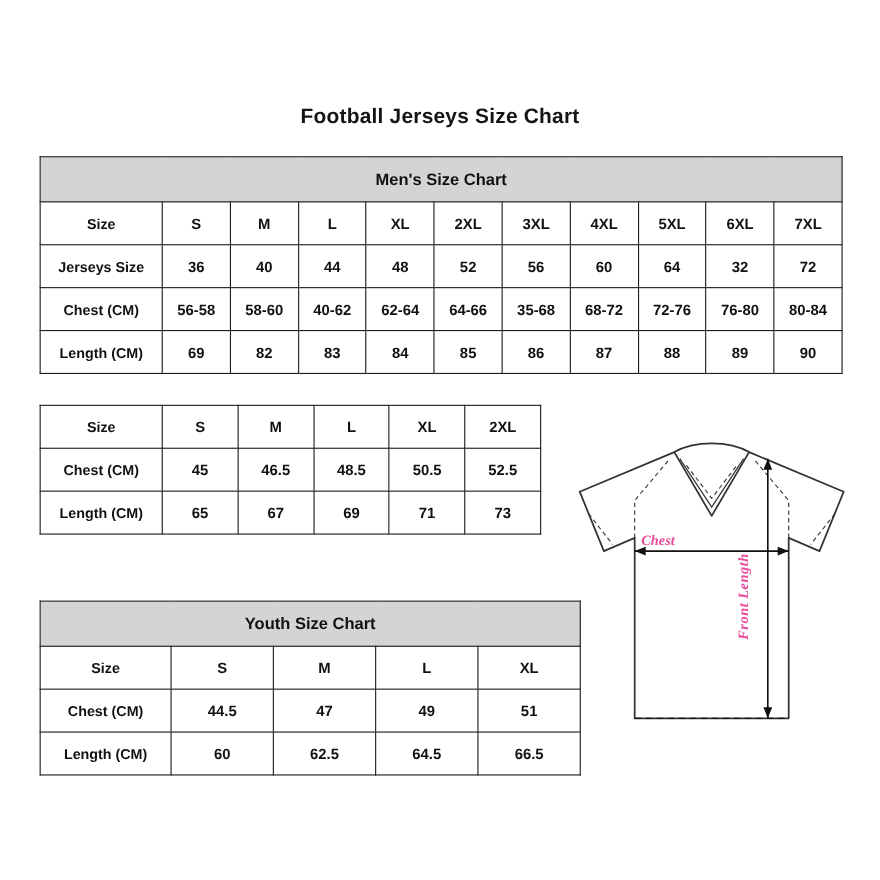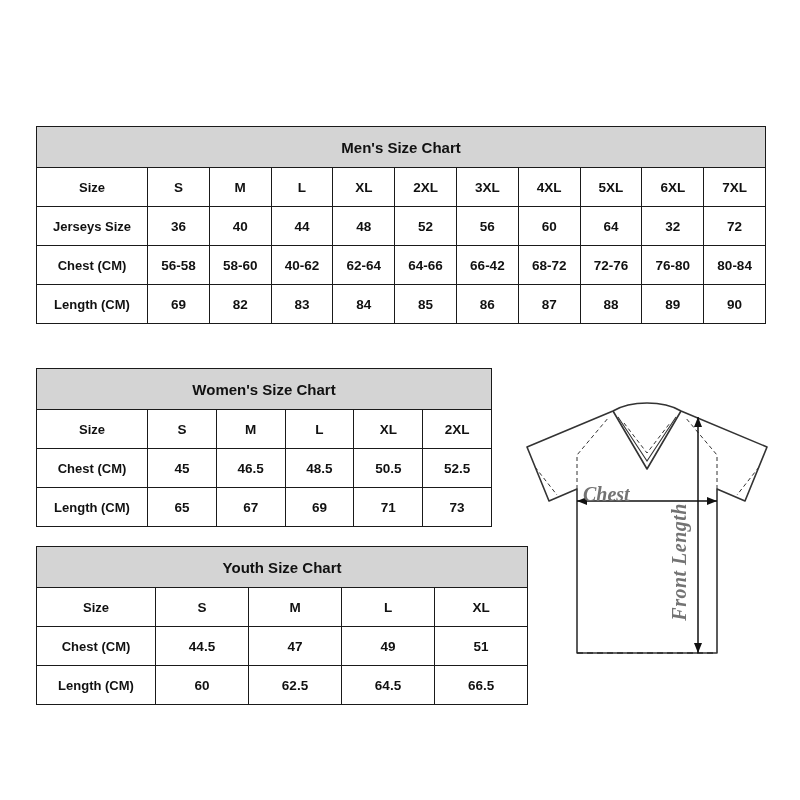--- a/index.html
+++ b/index.html
@@ -56,21 +56,21 @@
   }
   table.size-table td.label-cell {
     font-size: 13px;
     margin-top: 39px;
   }
 
   
   #mens-table-wrap {
     position: absolute;
     left: 36px;
-    top: 126px;
+    top: 142px;
     width: 729px;
   }
   #mens-table-wrap table { width: 729px; }
   #mens-table-wrap col.c0 { width: 111px; }
   #mens-table-wrap col.cx { width: 61.8px; }
 
   
   #womens-table-wrap {
     position: absolute;
     left: 36px;
@@ -103,22 +103,22 @@
   #shirt-diagram svg {
     display: block;
     width: 285px;
     height: 300px;
   }
   .diagram-label {
     position: absolute;
     font-family: "Liberation Serif", serif;
     font-style: italic;
     font-weight: bold;
-    font-size: 20px;
-    color: #737373;
+    font-size: 13px;
+    color: #ec4899;
     white-space: nowrap;
   }
   #chest-label {
     left: 78px;
     top: 88px;
   }
   #front-length-label {
     left: 163px;
     top: 108px;
     writing-mode: vertical-rl;
@@ -126,20 +126,21 @@
     transform: rotate(180deg);
     transform-origin: center;
     letter-spacing: 0.5px;
   }
 </style>
 </head>
 <body>
 
 <div id="page">
 
+  <div class="page-title">Football Jerseys Size Chart</div>
 
   <div id="mens-table-wrap">
     <table class="size-table">
       <colgroup>
         <col class="c0">
           <col class="cx">
           <col class="cx">
           <col class="cx">
           <col class="cx">
           <col class="cx">
@@ -179,21 +180,21 @@
           <td>32</td>
           <td>72</td>
         </tr>
         <tr>
           <td class="label-cell">Chest (CM)</td>
           <td>56-58</td>
           <td>58-60</td>
           <td>40-62</td>
           <td>62-64</td>
           <td>64-66</td>
-          <td>66-42</td>
+          <td>35-68</td>
           <td>68-72</td>
           <td>72-76</td>
           <td>76-80</td>
           <td>80-84</td>
         </tr>
         <tr>
           <td class="label-cell">Length (CM)</td>
           <td>69</td>
           <td>82</td>
           <td>83</td>
@@ -213,23 +214,20 @@
     <table class="size-table">
       <colgroup>
         <col class="c0">
           <col class="cx">
           <col class="cx">
           <col class="cx">
           <col class="cx">
           <col class="cx">
       </colgroup>
       <tbody>
-        <tr>
-          <td class="section-head" colspan="6">Women's Size Chart</td>
-        </tr>
         <tr>
           <td class="label-cell">Size</td>
           <td>S</td>
           <td>M</td>
           <td>L</td>
           <td>XL</td>
           <td>2XL</td>
         </tr>
         <tr>
           <td class="label-cell">Chest (CM)</td>

